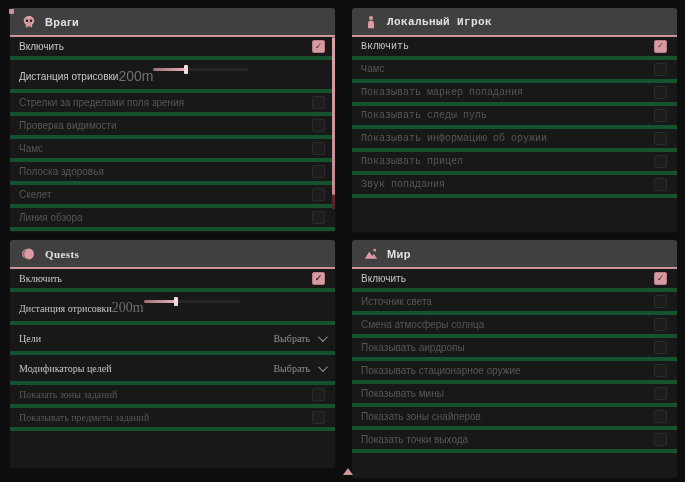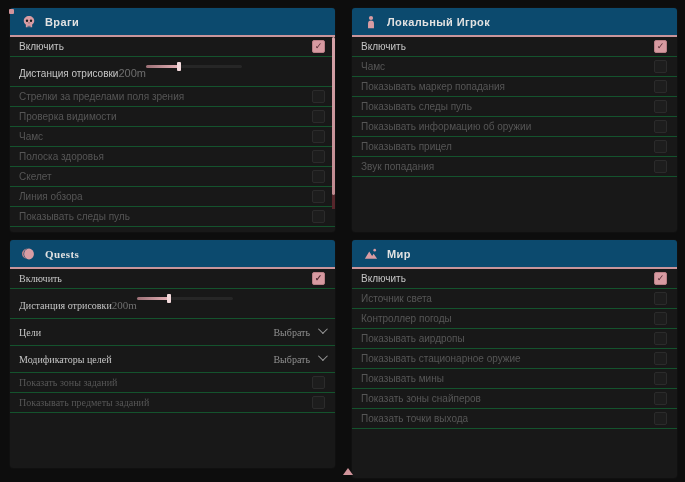--- a/index.html
+++ b/index.html
@@ -7,67 +7,67 @@
     width:685px;height:482px;position:relative;overflow:hidden;
     background:#0d0d0d;
     font-family:"Liberation Sans","DejaVu Sans",sans-serif;
     -webkit-font-smoothing:antialiased;
   }
   .panel{
     position:absolute;background:#181818;border-radius:3px;
     overflow:hidden;box-shadow:0 0 0 1px #101010;
   }
   #panel-enemies{left:10px;top:8px;width:325px;height:224px;}
-  #panel-localplayer{left:352px;top:8px;width:325px;height:224px;}
+  #panel-localplayer{left:352px;top:8px;width:325px;height:224px;font-family:Liberation Mono, monospace;}
   #panel-quests{left:10px;top:240px;width:325px;height:228px;font-family:Liberation Serif, serif;}
   #panel-world{left:352px;top:240px;width:325px;height:238px;}
   .panel-header{
     height:27px;display:flex;align-items:center;gap:9px;
-    padding:0 12px;background:#0c4a6e;
+    padding:0 12px;background:#404040;
     border-bottom:2px solid #c9959b;
   }
   .panel-header .hicon{width:14px;height:14px;flex:0 0 auto;display:block;}
   .panel-title{
     font-size:11px;font-weight:700;color:#e2e2e2;letter-spacing:.4px;
   }
   .rows{position:relative;}
   .row{
     height:19px;display:flex;align-items:center;justify-content:space-between;
-    padding:0 10px 0 9px;border-bottom:1px solid #14532d;
+    padding:0 10px 0 9px;border-bottom:4px solid #14532d;
   }
   .row .lbl{font-size:10px;color:#c6c6c6;white-space:nowrap;overflow:hidden;}
   .row.dim .lbl{color:#565656;}
   .chk{
     width:11px;height:11px;border-radius:2px;flex:0 0 auto;
     background:#1d1d1d;border:1px solid #343434;
     display:flex;align-items:center;justify-content:center;
     font-size:9px;line-height:1;color:transparent;
   }
   .row.dim .chk{border-color:#2b2b2b;}
   .chk.checked{
     background:#d79aa1;border-color:#b97f86;color:#512830;font-weight:700;
   }
   
   .slider-row{height:26px;align-items:stretch;justify-content:flex-start;padding-top:3px;}
   .slider-row .row-top{display:flex;align-items:center;justify-content:space-between;}
-  .slider-row .val{font-size:11px;color:#6e6e6e;}
+  .slider-row .val{font-size:14px;color:#6e6e6e;}
   .slider{
     position:relative;width:96px;height:3px;background:#262626;border-radius:2px;margin-top:5px;
   }
   .slider .fill{
     position:absolute;left:0;top:0;bottom:0;border-radius:2px;
     background:linear-gradient(90deg,#9c6f75,#e5b2b7);
   }
   .slider .thumb{
     position:absolute;top:-3px;width:4px;height:9px;border-radius:1px;
     background:#f3dadc;transform:translateX(-2px);
   }
   
   .select-row{height:26px;}
-  .select{display:flex;gap:8px;cursor:default;}
+  .select{display:flex;align-items:center;gap:8px;cursor:default;}
   .select .sel-val{font-size:10px;color:#8f8f8f;}
   .chev{
     width:6px;height:6px;border-right:1.5px solid #9a9a9a;border-bottom:1.5px solid #9a9a9a;
     transform:rotate(45deg) translateY(-2px);
   }
   
   .scrollbar{
     position:absolute;right:0;top:29px;bottom:0;width:3px;background:transparent;
   }
   .sb-thumb{
@@ -248,21 +248,21 @@
   <div class="rows">
       <div class="row">
         <span class="lbl">Включить</span>
         <span class="chk checked">✓</span>
       </div>
       <div class="row dim">
         <span class="lbl">Источник света</span>
         <span class="chk"></span>
       </div>
       <div class="row dim">
-        <span class="lbl">Контроллер погоды</span>
+        <span class="lbl">Смена атмосферы солнца</span>
         <span class="chk"></span>
       </div>
       <div class="row dim">
         <span class="lbl">Показывать аирдропы</span>
         <span class="chk"></span>
       </div>
       <div class="row dim">
         <span class="lbl">Показывать стационарное оружие</span>
         <span class="chk"></span>
       </div>

